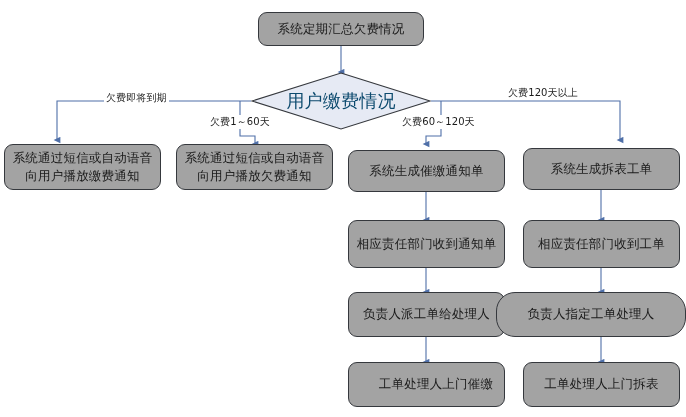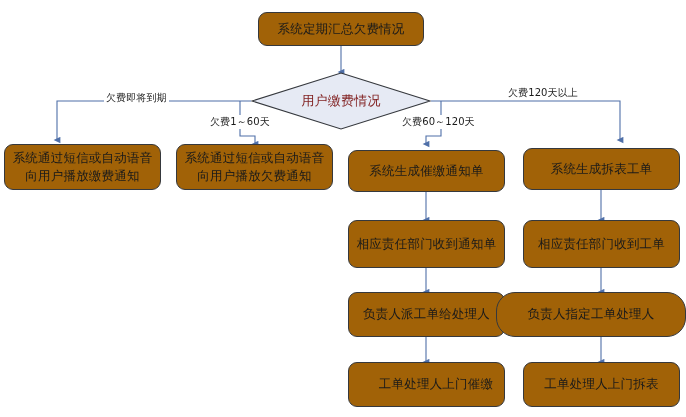--- a/index.html
+++ b/index.html
@@ -17,21 +17,21 @@
   #flow-canvas {
     position: absolute;
     left: 0;
     top: 0;
     width: 686px;
     height: 417px;
   }
   .node {
     position: absolute;
     box-sizing: border-box;
-    background: #a16207;
+    background: #a3a3a3;
     border: 1px solid #35383d;
     border-radius: 9px;
     display: flex;
     align-items: center;
     justify-content: center;
     text-align: center;
     color: #1a1a1a;
     font-size: 12.5px;
     line-height: 1.35;
     letter-spacing: 0.2px;
@@ -50,22 +50,22 @@
   }
   .diamond-label {
     position: absolute;
     left: 0;
     top: 0;
     width: 100%;
     height: 100%;
     display: flex;
     align-items: center;
     justify-content: center;
-    font-size: 13px;
-    color: #7f1d1d;
+    font-size: 18px;
+    color: #0c4a6e;
     letter-spacing: 0.2px;
   }
   .edge-label {
     position: absolute;
     font-size: 10px;
     color: #1a1a1a;
     white-space: nowrap;
     background: #ffffff;
     padding: 0 2px;
     letter-spacing: 0.1px;

